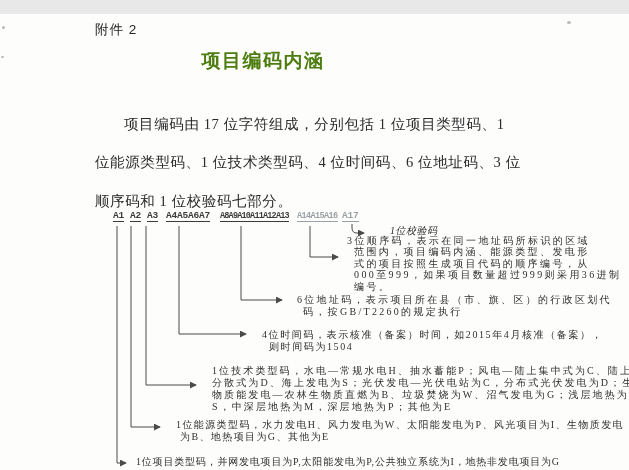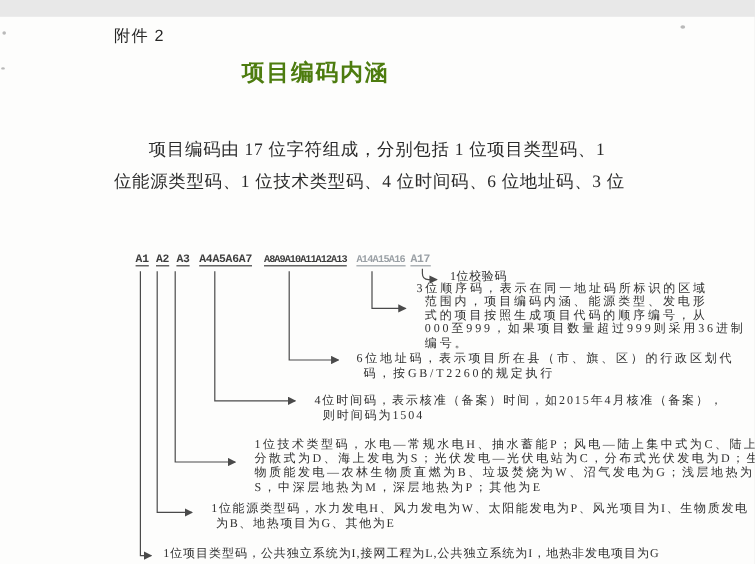--- a/index.html
+++ b/index.html
@@ -43,21 +43,22 @@
 <div class="page">
 
   <div class="speck" style="left:567px;top:7px;width:4px;height:3px;"></div>
   <div class="speck" style="left:2px;top:12px;width:3px;height:3px;"></div>
   <div class="speck" style="left:1px;top:42px;width:3px;height:2px;"></div>
 
   <div class="abs attachment" style="left:95px;top:7px;">附件 2</div>
   <div class="abs doc-title" style="left:98px;top:34px;width:330px;text-align:center;">项目编码内涵</div>
 
   <div class="abs body-line" style="left:124px;top:101px;">项目编码由 17 位字符组成，分别包括 1 位项目类型码、1</div>
-  <div class="abs body-line" style="left:95px;top:128px;text-align:right;">位能源类型码、1 位技术类型码、4 位时间码、6 位地址码、3 位</div>
+  <div class="abs body-line" style="left:95px;top:139px;text-align:right;">位能源类型码、1 位技术类型码、4 位时间码、6 位地址码、3 位</div>
+  <div class="abs body-line" style="left:95px;top:178px;">顺序码和 1 位校验码七部分。</div>
 
   <span class="code g-dark" style="left:113px;">A1</span>
   <span class="code g-dark" style="left:130px;">A2</span>
   <span class="code g-dark" style="left:147px;">A3</span>
   <span class="code g-dark" style="left:166px;">A4A5A6A7</span>
   <span class="code g-dark" style="left:220px;font-size:8.5px;letter-spacing:-0.8px;">A8A9A10A11A12A13</span>
   <span class="code g-light" style="left:297px;font-size:8.5px;letter-spacing:-0.6px;">A14A15A16</span>
   <span class="code g-light" style="left:342px;">A17</span>
 
   <svg class="wires" width="629" height="470" viewBox="0 0 629 470">
@@ -70,21 +71,21 @@
       <path d="M117,212 V449 H126" marker-end="url(#ah)"></path>
       <path d="M131,212 V413 H160" marker-end="url(#ah)"></path>
       <path d="M146,212 V371 H196" marker-end="url(#ah)"></path>
       <path d="M179,212 V320 H246" marker-end="url(#ah)"></path>
       <path d="M241,212 V286 H282" marker-end="url(#ah)"></path>
       <path d="M310,212 V243 H338" marker-end="url(#ah)"></path>
       <path d="M352,210 V214 Q352,219 357,219 H364" marker-end="url(#ah)"></path>
     </g>
   </svg>
 
-  <div class="ann" style="left:375px;top:211px;--ls:0.5px;--lh:12px;">
+  <div class="ann" style="left:390px;top:211px;font-style:italic;--ls:0.5px;--lh:12px;">
     <div class="ln">1位校验码</div>
   </div>
 
   <div class="ann" style="left:347px;top:221px;--ls:2.4px;--lh:11.4px;--hang:7px;">
     <div class="ln">3位顺序码，表示在同一地址码所标识的区域</div>
     <div class="ln hang">范围内，项目编码内涵、能源类型、发电形</div>
     <div class="ln hang">式的项目按照生成项目代码的顺序编号，从</div>
     <div class="ln hang">000至999，如果项目数量超过999则采用36进制</div>
     <div class="ln hang">编号。</div>
   </div>
@@ -105,16 +106,16 @@
     <div class="ln">物质能发电—农林生物质直燃为B、垃圾焚烧为W、沼气发电为G；浅层地热为</div>
     <div class="ln">S，中深层地热为M，深层地热为P；其他为E</div>
   </div>
 
   <div class="ann" style="left:176px;top:405px;--ls:1.4px;--lh:12px;--hang:4px;">
     <div class="ln">1位能源类型码，水力发电H、风力发电为W、太阳能发电为P、风光项目为I、生物质发电</div>
     <div class="ln hang">为B、地热项目为G、其他为E</div>
   </div>
 
   <div class="ann" style="left:136px;top:442px;--ls:0.8px;--lh:12px;">
-    <div class="ln">1位项目类型码，公共独立系统为I,接网工程为L,公共独立系统为I，地热非发电项目为G</div>
+    <div class="ln">1位项目类型码，并网发电项目为P,太阳能发电为P,公共独立系统为I，地热非发电项目为G</div>
   </div>
 
 </div>
 
 </body></html>

